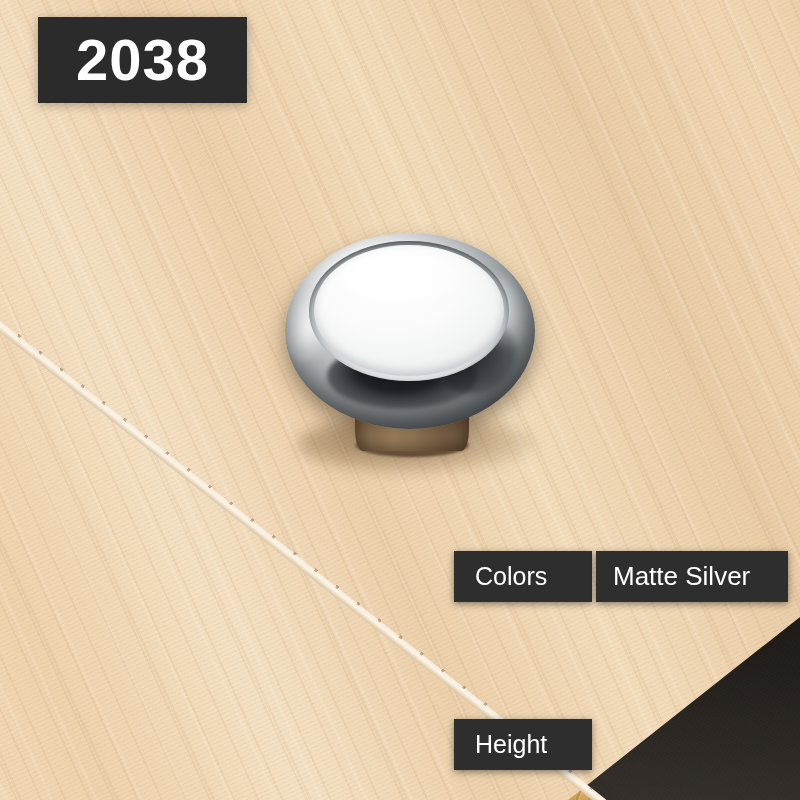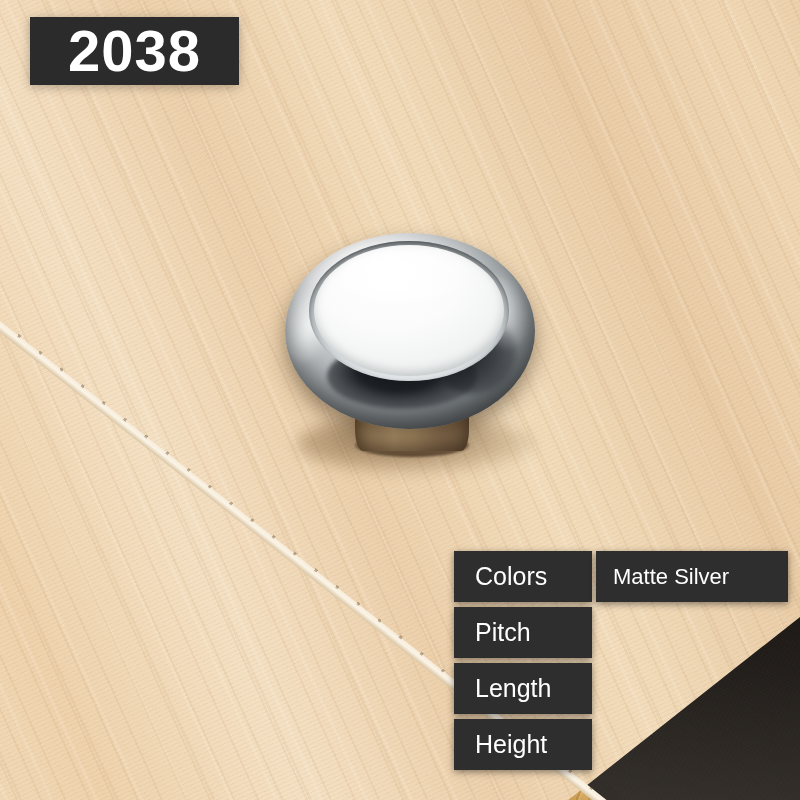--- a/index.html
+++ b/index.html
@@ -310,24 +310,24 @@
     height: 58px;
     border-radius: 50%;
     background: radial-gradient(ellipse at 44% 38%,
       rgba(255,255,255,.95) 0%, rgba(255,255,255,.35) 52%, rgba(255,255,255,0) 100%);
     filter: blur(4px);
   }
 
   
   .code-badge {
     position: absolute;
-    left: 30px;
+    left: 38px;
     top: 17px;
     width: 209px;
-    height: 68px;
+    height: 86px;
     background: #2b2b2b;
     display: flex;
     align-items: center;
     justify-content: center;
     box-shadow: 0 2px 10px rgba(0,0,0,.28);
   }
   .code-badge-text {
     color: #ffffff;
     font-size: 58px;
     font-weight: bold;
@@ -361,21 +361,21 @@
     box-shadow: 0 2px 7px rgba(0,0,0,.45);
   }
   .spec-label {
     width: 138px;
     padding-left: 21px;
     font-size: 25px;
   }
   .spec-value {
     flex: 1;
     padding-left: 17px;
-    font-size: 22px;
+    font-size: 26px;
   }
 </style>
 </head>
 <body>
 
 <div id="stage">
 
   <div class="backdrop">
     <div class="backdrop-noise"></div>
     <div class="backdrop-lowlight"></div>
@@ -412,25 +412,23 @@
   </div>
 
   <div class="spec-table">
 
     <div class="spec-row">
       <div class="spec-label">Colors</div>
       <div class="spec-value">Matte Silver</div>
     </div>
 
     <div class="spec-row">
-      <div class="spec-label">Pitch</div>
     </div>
 
     <div class="spec-row">
-      <div class="spec-label">Length</div>
     </div>
 
     <div class="spec-row">
       <div class="spec-label">Height</div>
     </div>
 
   </div>
 
 </div>
 

